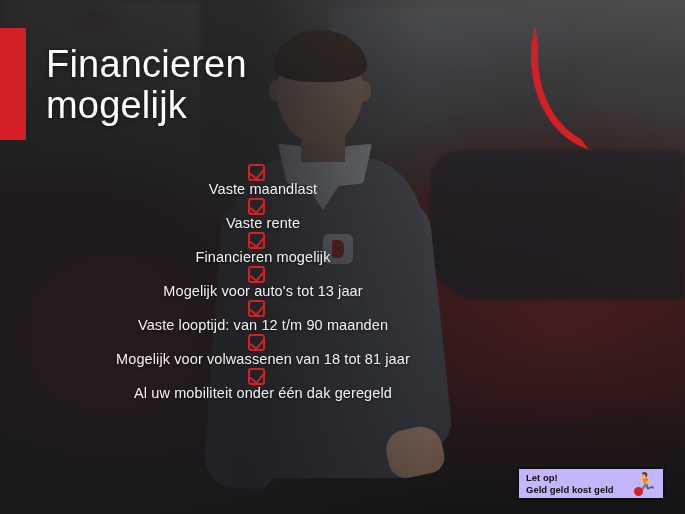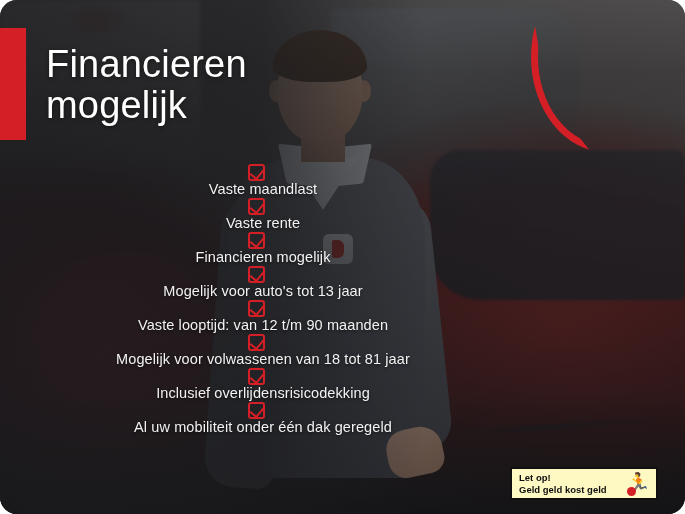--- a/index.html
+++ b/index.html
@@ -8,21 +8,20 @@
     height: 514px;
     overflow: hidden;
     font-family: "Liberation Sans", sans-serif;
   }
   #stage {
     position: relative;
     width: 685px;
     height: 514px;
     background: #3a3a3c;
     overflow: hidden;
-    border-radius: 17px;
   }
 
   
   .photo {
     position: absolute;
     inset: 0;
     background:
       
       linear-gradient(to bottom, rgba(0,0,0,0) 55%, rgba(10,10,12,0.75) 100%),
       
@@ -210,23 +209,23 @@
     color: #f2f2f2;
     font-size: 14.5px;
     letter-spacing: 0.1px;
     text-shadow: 0 1px 3px rgba(0,0,0,0.55);
     white-space: nowrap;
   }
 
   
   .warning-badge {
     position: absolute;
-    right: 27px; bottom: 14px;
+    right: 20px; bottom: 14px;
     width: 148px; height: 33px;
-    background: #fef9c3;
+    background: #c4b5fd;
     border: 2px solid #0f0f0f;
     display: flex;
     align-items: center;
     padding: 0 4px 0 7px;
     margin-top: 40px;
   }
   .warning-text {
     flex: 1 1 auto;
     color: #0f0f0f;
     font-size: 9.5px;
@@ -316,24 +315,20 @@
       <li class="feature-item">
         <span class="check-icon"></span>
         <span class="feature-label">Vaste looptijd: van 12 t/m 90 maanden</span>
       </li>
       <li class="feature-item">
         <span class="check-icon"></span>
         <span class="feature-label">Mogelijk voor volwassenen van 18 tot 81 jaar</span>
       </li>
       <li class="feature-item">
         <span class="check-icon"></span>
-        <span class="feature-label">Inclusief overlijdensrisicodekking</span>
-      </li>
-      <li class="feature-item">
-        <span class="check-icon"></span>
         <span class="feature-label">Al uw mobiliteit onder één dak geregeld</span>
       </li>
     </ul>
 
     <div class="warning-badge">
       <div class="warning-text">
         <span>Let op!</span>
         <span>Geld geld kost geld</span>
       </div>
       <div class="warning-figure">

